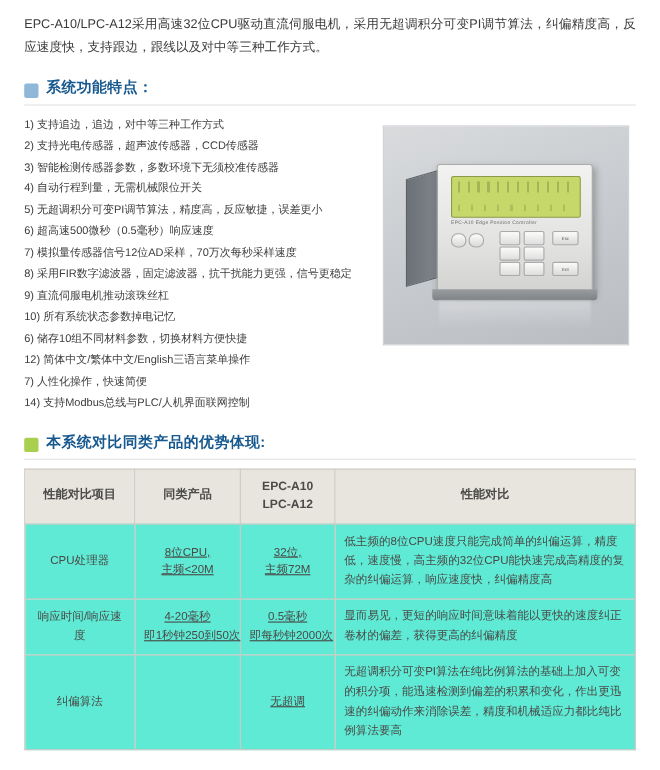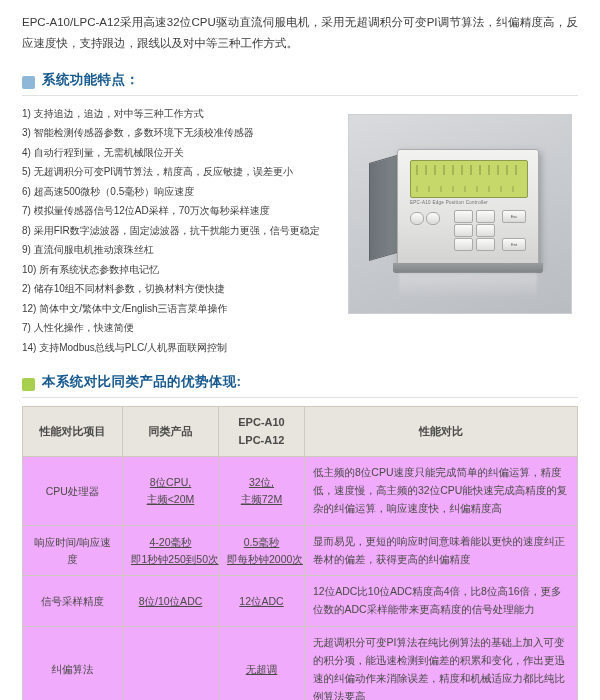--- a/index.html
+++ b/index.html
@@ -206,21 +206,21 @@
   }
   table.cmp thead th {
     background: #e8e4de;
     color: #4a4a48;
     font-weight: bold;
     text-align: center;
     height: 34px;
     font-size: 11px;
   }
   table.cmp tbody td {
-    background: #f0abfc;
+    background: #5eead4;
     color: #4a4a48;
     text-align: center;
   }
   table.cmp tbody td.desc {
     text-align: left;
     line-height: 1.7;
   }
   .col1 { width: 100px; }
   .col2 { width: 96px; }
   .col3 { width: 86px; }
@@ -235,29 +235,30 @@
 
   <div class="section-head">
     <span class="marker"></span>
     <span class="title">系统功能特点：</span>
   </div>
   <div class="rule"></div>
 
   <div class="feature-wrap">
     <div class="feature-list">
       <div class="item">1) 支持追边，追边，对中等三种工作方式</div>
+      <div class="item">2) 支持光电传感器，超声波传感器，CCD传感器</div>
       <div class="item">3) 智能检测传感器参数，多数环境下无须校准传感器</div>
       <div class="item">4) 自动行程到量，无需机械限位开关</div>
       <div class="item">5) 无超调积分可变PI调节算法，精度高，反应敏捷，误差更小</div>
       <div class="item">6) 超高速500微秒（0.5毫秒）响应速度</div>
       <div class="item">7) 模拟量传感器信号12位AD采样，70万次每秒采样速度</div>
       <div class="item">8) 采用FIR数字滤波器，固定滤波器，抗干扰能力更强，信号更稳定</div>
       <div class="item">9) 直流伺服电机推动滚珠丝杠</div>
       <div class="item">10) 所有系统状态参数掉电记忆</div>
-      <div class="item">2) 储存10组不同材料参数，切换材料方便快捷</div>
+      <div class="item">6) 储存10组不同材料参数，切换材料方便快捷</div>
       <div class="item">12) 简体中文/繁体中文/English三语言菜单操作</div>
       <div class="item">7) 人性化操作，快速简便</div>
       <div class="item">14) 支持Modbus总线与PLC/人机界面联网控制</div>
     </div>
 
     <div class="photo">
       <div class="dev-back"></div>
       <div class="dev-body">
         <div class="dev-screen">
           <div class="seg"></div>
@@ -325,30 +326,20 @@
           <div class="nowrapcell">4-20毫秒</div>
           <div class="nowrapcell">即1秒钟250到50次</div>
         </td>
         <td>
           <div class="nowrapcell">0.5毫秒</div>
           <div class="nowrapcell">即每秒钟2000次</div>
         </td>
         <td class="desc">显而易见，更短的响应时间意味着能以更快的速度纠正卷材的偏差，获得更高的纠偏精度</td>
       </tr>
       <tr>
-        <td>信号采样精度</td>
-        <td>
-          <div class="nowrapcell">8位/10位ADC</div>
-        </td>
-        <td>
-          <div class="nowrapcell">12位ADC</div>
-        </td>
-        <td class="desc">12位ADC比10位ADC精度高4倍，比8位高16倍，更多位数的ADC采样能带来更高精度的信号处理能力</td>
-      </tr>
-      <tr>
         <td>纠偏算法</td>
         <td>
           
         </td>
         <td>
           <div class="nowrapcell">无超调</div>
 
         </td>
         <td class="desc">无超调积分可变PI算法在纯比例算法的基础上加入可变的积分项，能迅速检测到偏差的积累和变化，作出更迅速的纠偏动作来消除误差，精度和机械适应力都比纯比例算法要高</td>
       </tr>

